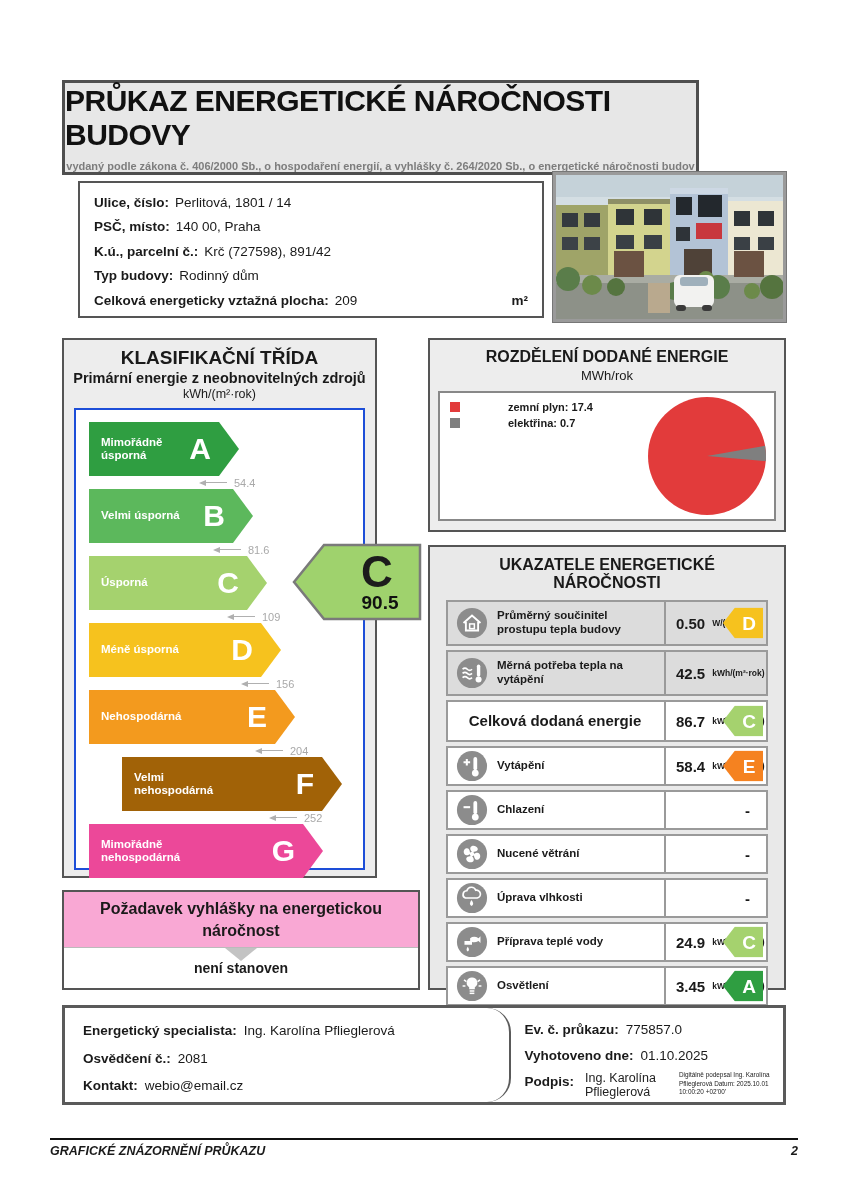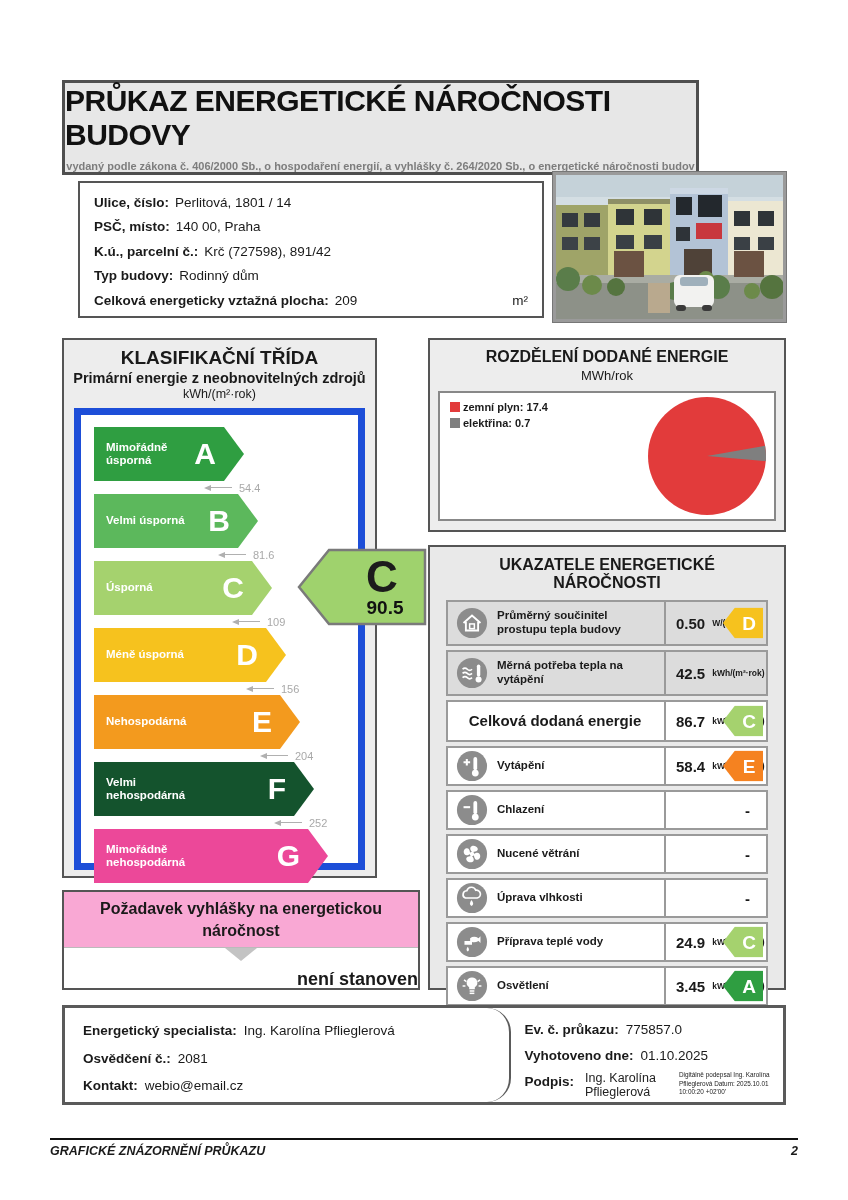--- a/index.html
+++ b/index.html
@@ -20,39 +20,39 @@
   .hdr-sub { font-size:11px; font-weight:bold; color:#7d7d7d; margin-top:8px; }
 
   
   .info-box {
     left:78px; top:181px; width:466px; height:137px;
     background:#fff; border:2px solid #555; padding:8px 14px 6px;
   }
   .info-row { font-size:13.5px; line-height:24.4px; white-space:nowrap; }
   .info-row b { margin-right:6px; }
   .info-row.area { display:flex; }
-  .info-row.area .unit { margin-left:auto; font-weight:normal; }
+  .info-row.area .unit { margin-left:auto; font-weight:bold; }
 
   .photo-frame {
     left:553px; top:172px; width:233px; height:150px;
     border:3px solid #9a9a9a; background:#cfd9df; box-shadow:0 0 0 1px #777;
   }
   .photo-frame svg { display:block; }
 
   
   .class-box {
     left:62px; top:338px; width:315px; height:540px;
     background:#ededed; border:2px solid #555;
   }
   .class-head { text-align:center; padding:7px 4px 5px; }
   .class-title { font-size:19px; font-weight:bold; }
   .class-sub { font-size:14.5px; font-weight:bold; margin-top:1px; }
   .class-unit { font-size:12.5px; margin-top:1px; }
   .arrows-box {
-    margin:2px 10px 10px; background:#fff; border:7px solid #1d4ed8;
+    margin:2px 10px 10px; background:#fff; border:2px solid #1d4ed8;
     padding:12px 0 10px 13px; position:relative; height:462px;
   }
   .band {
     height:54px; display:flex; align-items:center;
     color:#fff; padding-left:12px;
     clip-path:polygon(0 0, calc(100% - 20px) 0, 100% 50%, calc(100% - 20px) 100%, 0 100%);
   }
   .band-label { font-size:11.5px; font-weight:bold; line-height:1.15; width:84px; }
   .band-letter { font-size:30px; font-weight:bold; margin-left:auto; margin-right:28px; }
   .threshold {
@@ -70,35 +70,35 @@
     background:#fff; border:2px solid #555;
   }
   .req-head {
     background:#f9a8d4; border-bottom:1px solid #bbb; position:relative;
     text-align:center; font-size:16px; font-weight:bold; padding:6px 30px 8px; line-height:1.35;
     height:56px;
   }
   .req-chevron { position:absolute; left:50%; top:56px; transform:translateX(-50%);
     width:0; height:0; border-left:16px solid transparent; border-right:16px solid transparent;
     border-top:13px solid #c3c3c3; }
-  .req-value { text-align:right; font-size:18px; font-weight:bold; padding-top:21px; }
+  .req-value { text-align:center; font-size:14px; font-weight:bold; padding-top:12px; }
 
   
   .energy-box {
     left:428px; top:338px; width:358px; height:194px;
     background:#ededed; border:2px solid #555;
   }
   .energy-head { text-align:center; padding:8px 4px 5px; }
   .energy-title { font-size:16px; font-weight:bold; }
   .energy-unit { font-size:13px; margin-top:2px; }
   .energy-body {
     margin:3px 8px 8px; background:#fff; border:2px solid #888;
     height:130px; position:relative; padding:8px 10px;
   }
-  .legend-item { display:flex; align-items:center; font-size:11px; font-weight:bold; margin-bottom:4px; }
+  .legend-item { display:flex; align-items:center; font-size:11px; font-weight:bold; margin-bottom:4px;gap:45px; }
   .legend-swatch { width:10px; height:10px; display:inline-block; margin-right:3px; }
   .pie-wrap { position:absolute; right:6px; top:2px; }
 
   
   .ind-box {
     left:428px; top:545px; width:358px; height:445px;
     background:#e9e9e9; border:2px solid #555; padding:0 16px;
   }
   .ind-title { text-align:center; font-size:16px; font-weight:bold; padding:9px 0 8px; }
   .ind-row {
@@ -267,21 +267,21 @@
         <span>156</span>
     </div>
     <div class="band" style="width: 206px; background-color: rgb(243, 154, 30);">
       <span class="band-label" style="width:110px">Nehospodárná</span>
       <span class="band-letter">E</span>
     </div>
     <div class="threshold" style="padding-left:166px">
       <span class="th-line"></span>
         <span>204</span>
     </div>
-    <div class="band" style="width: 220px; background-color: #14532d;">
+    <div class="band" style="width: 220px; background-color: #a16207; margin-left: 33px;">
       <span class="band-label">Velmi nehospodárná</span>
       <span class="band-letter">F</span>
     </div>
     <div class="threshold" style="padding-left:180px">
       <span class="th-line"></span>
         <span>252</span>
     </div>
     <div class="band" style="width: 234px; background-color: #ec4899;">
       <span class="band-label">Mimořádně nehospodárná</span>
       <span class="band-letter">G</span>

